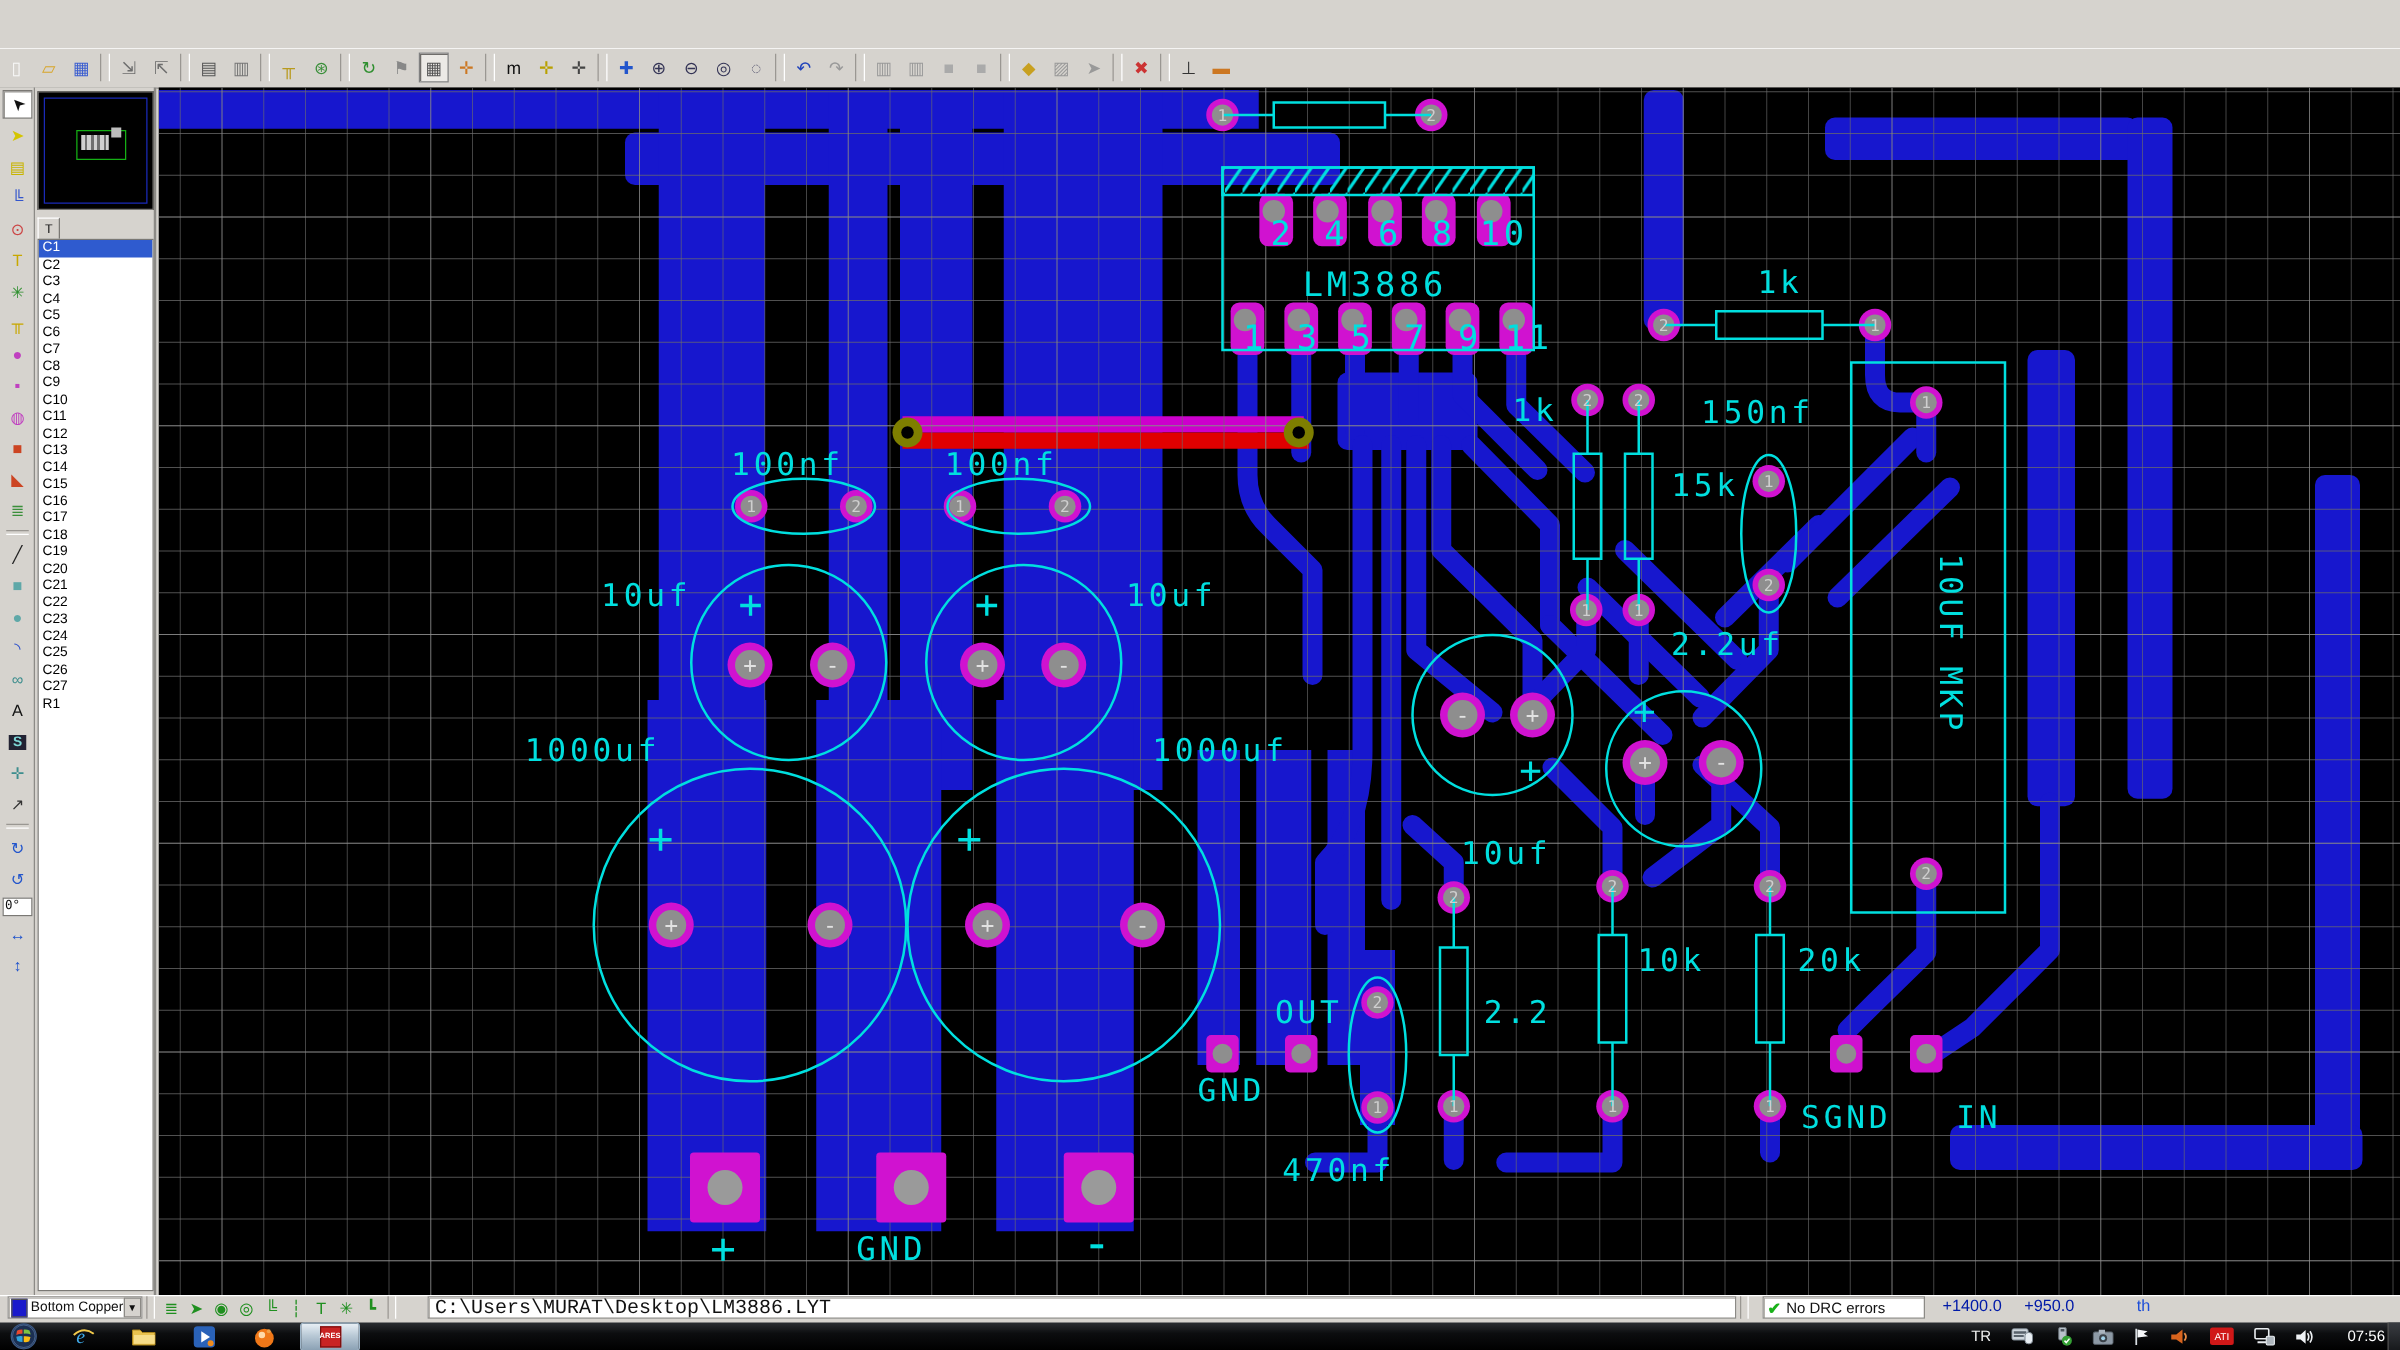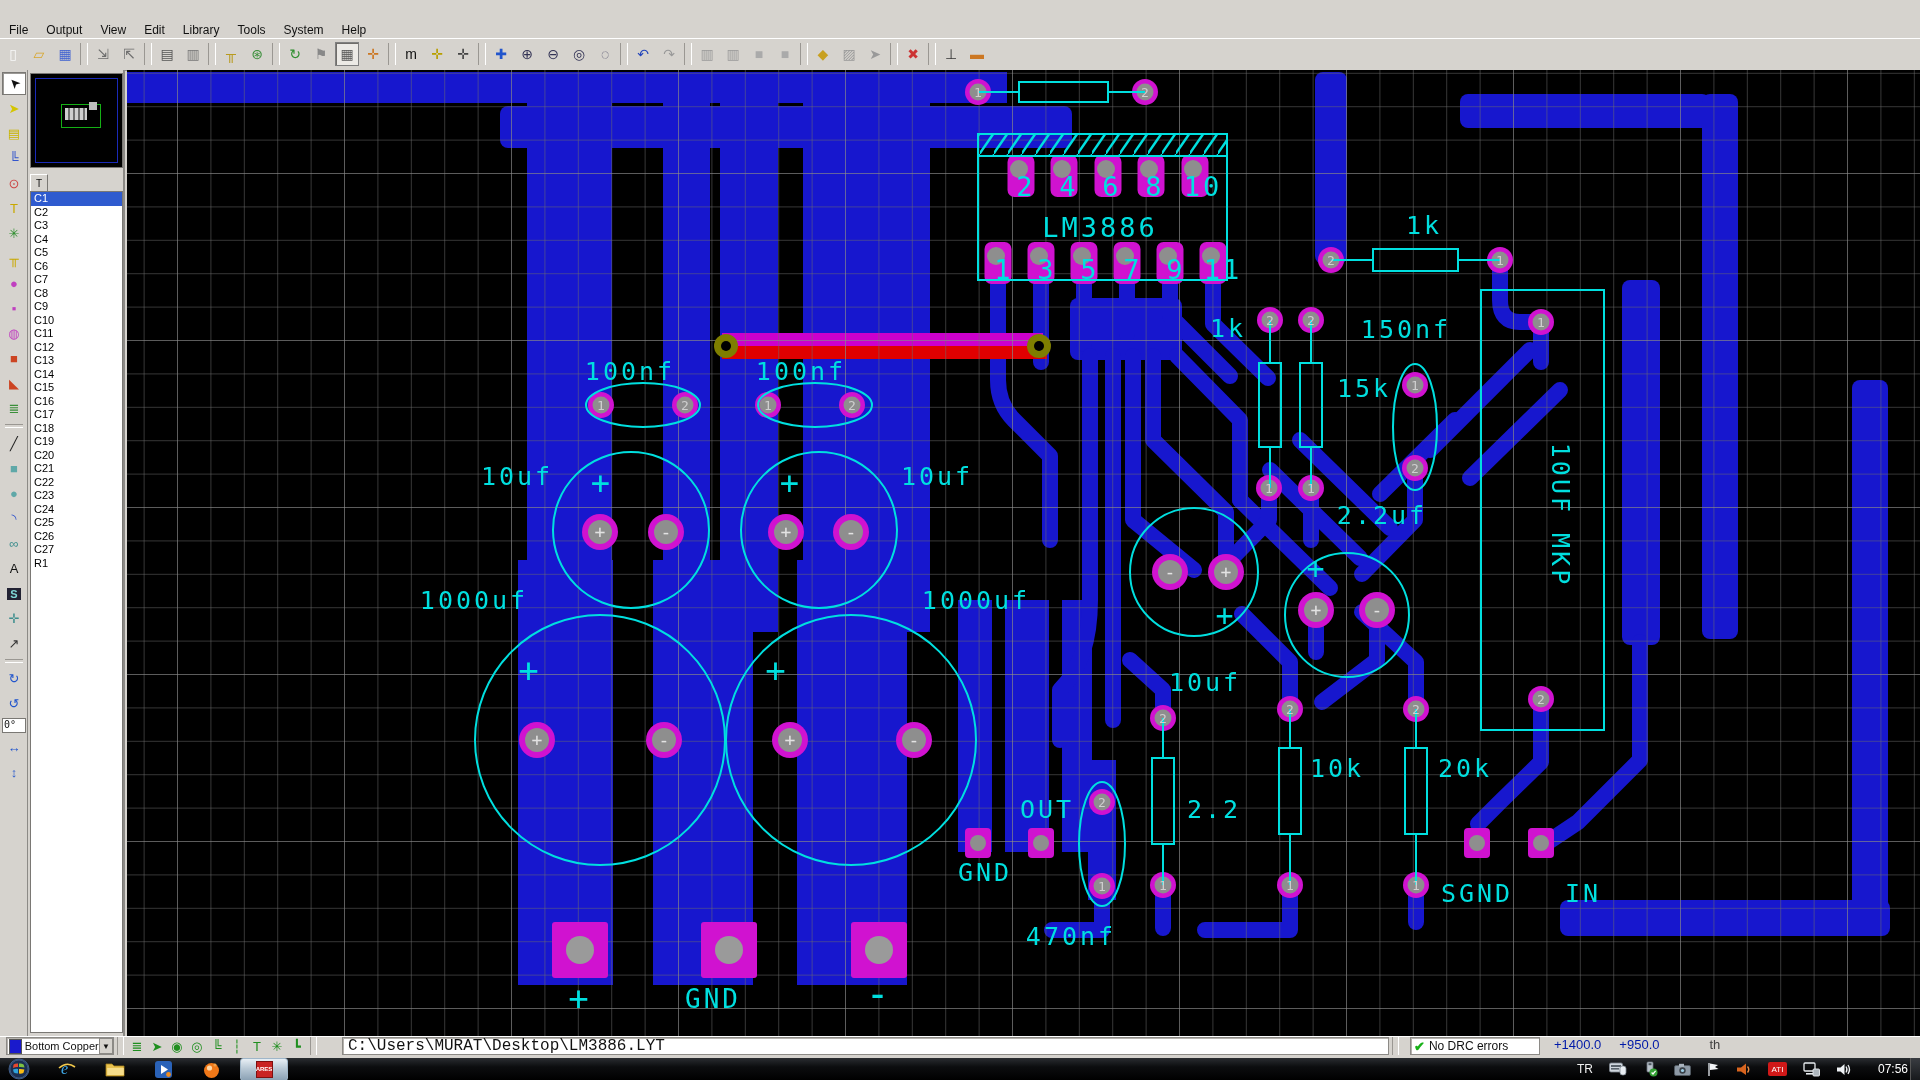--- a/index.html
+++ b/index.html
@@ -59,49 +59,39 @@
   #layer-select{width:104px;margin-left:6px;padding-left:2px;}
   #layer-swatch{width:13px;height:13px;background:#1a1acc;border:1px solid #555;margin-right:3px;}
   #layer-label{font-size:11px;white-space:nowrap;}
   #layer-arrow{margin-left:auto;width:15px;height:14px;background:#D6D3CE;border:1px solid #8c8a86;font-size:8px;display:flex;align-items:center;justify-content:center;}
   .sb-sep{width:5px;height:18px;margin:0 3px;border-left:1px solid #9a9792;border-right:1px solid #fff;}
   .sb-green{width:20px;height:18px;display:flex;align-items:center;justify-content:center;font-size:13px;color:#1f8f1f;}
   #path-box{flex:0 0 1040px;margin-left:22px;padding-left:5px;font-size:16px;font-family:Liberation Mono, monospace;}
   #drc-box{width:125px;margin-left:8px;padding-left:3px;}
   #drc-check{color:#19b119;font-weight:bold;margin-right:4px;font-size:13px;}
   #coords{margin-left:14px;color:#001aa8;font-size:13px;display:flex;gap:18px;font-family:"Liberation Sans",sans-serif;}
-  #coords .units{color:#404040;padding-left:32px;}
+  #coords .units{color:#1d4ed8;padding-left:32px;}
   
   #taskbar{position:absolute;left:0;top:1058px;width:1920px;height:22px;
     background:linear-gradient(#2a2d31,#0c0d0f 40%,#000 100%);display:flex;align-items:center;}
   .tb-app{width:26px;height:20px;margin-left:22px;display:flex;align-items:center;justify-content:center;}
   #ares-task{width:46px;height:21px;margin-left:16px;border:1px solid #9fb6c9;border-radius:3px;
     background:linear-gradient(#e8eff5,#b9c9d6 45%,#8ba1b4);display:flex;align-items:center;justify-content:center;}
   #tray{position:absolute;right:12px;top:0;height:22px;display:flex;align-items:center;gap:16px;color:#eee;}
   #tray .txt{font-size:12px;color:#f0f0f0;}
   #clock{font-size:12px;color:#fff;margin-left:10px;}
   #show-desktop{position:absolute;right:0;top:0;width:9px;height:22px;border-left:1px solid #555;background:linear-gradient(#3a3d42,#17191c);}
   .trayicon{display:flex;align-items:center;justify-content:center;}
 </style>
 </head>
 <body>
 
 <div id="root">
 
 
-  <div id="menubar">
-      <span class="menu-item">File</span>
-      <span class="menu-item">Output</span>
-      <span class="menu-item">View</span>
-      <span class="menu-item">Edit</span>
-      <span class="menu-item">Library</span>
-      <span class="menu-item">Tools</span>
-      <span class="menu-item">System</span>
-      <span class="menu-item">Help</span>
-    </div>
 
   <div id="toolbar">
       <div class="tb-icon" style="color: rgb(248, 248, 248);">▯</div>
       <div class="tb-icon" style="color: rgb(216, 166, 44);">▱</div>
       <div class="tb-icon" style="color: rgb(61, 95, 208);">▦</div>
       <div class="tb-sep"></div>
       <div class="tb-icon" style="color: rgb(109, 109, 109);">⇲</div>
       <div class="tb-icon" style="color: rgb(109, 109, 109);">⇱</div>
       <div class="tb-sep"></div>
       <div class="tb-icon" style="color: rgb(85, 85, 85);">▤</div>

